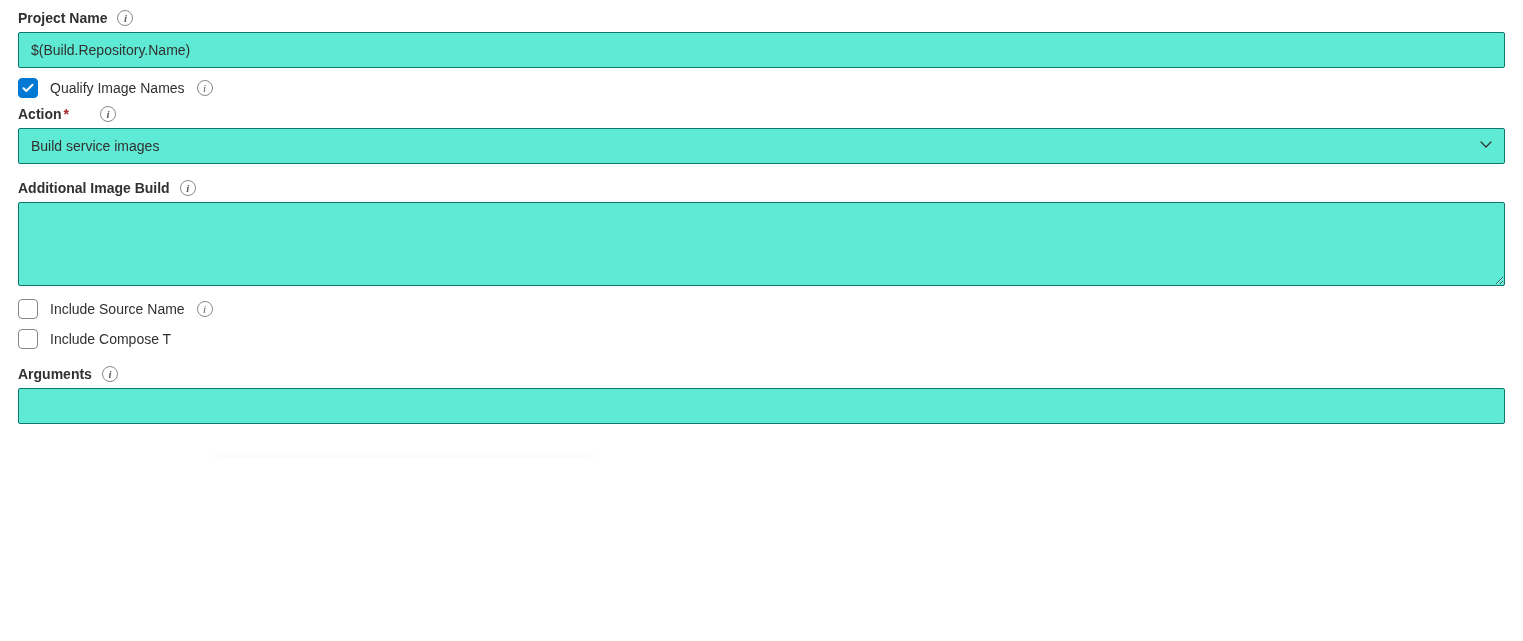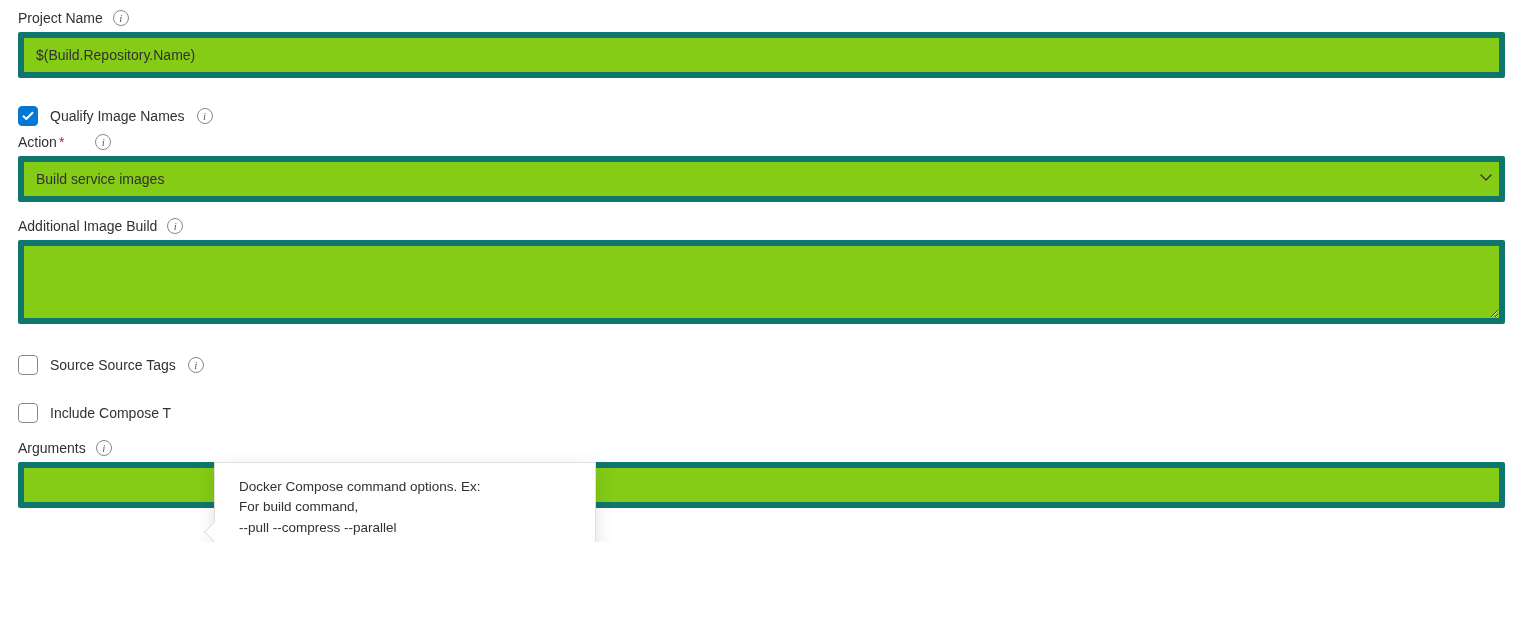--- a/index.html
+++ b/index.html
@@ -12,62 +12,63 @@
       width: 1523px;
     }
     .field { margin-bottom: 10px; }
     .label-row {
       display: flex;
       align-items: center;
       gap: 10px;
       margin-bottom: 6px;
       font-size: 14px;
       color: #323130;
+      font-weight: bold;
     }
     .label-row.action-label { gap: 31px; margin-top: 8px; }
     .req { color: #a4262c; margin-left: 2px; }
     .info-icon {
       width: 16px; height: 16px;
       border: 1px solid #8a8886;
       border-radius: 50%;
       display: inline-flex;
       align-items: center;
       justify-content: center;
       font-size: 11px;
       color: #605e5c;
       font-family: Georgia, serif;
       font-style: italic;
       line-height: 1;
       cursor: pointer;
       user-select: none;
     }
     input.text-field, .select-field, textarea.ta {
       width: 100%;
-      border: 6px solid #0f766e;
-      background: #84cc16;
+      border: 1px solid #0f766e;
+      background: #5eead4;
       padding: 9px 12px;
       font-family: inherit;
       font-size: 14px;
       color: #323130;
       border-radius: 2px;
     }
     .select-wrap { position: relative; border-radius: 14px; }
     .select-field { padding-right: 36px; cursor: pointer; }
     .chevron {
       position: absolute;
       right: 12px; top: 50%;
       transform: translateY(-50%);
       pointer-events: none;
     }
     textarea.ta { height: 84px; resize: both; }
     .checkbox-row {
       display: flex;
       align-items: center;
       gap: 12px;
-      margin: 28px 0 6px 0;
+      margin: 10px 0 6px 0;
     }
     .cb {
       width: 20px; height: 20px;
       border-radius: 4px;
       border: 1px solid #8a8886;
       display: inline-flex;
       align-items: center;
       justify-content: center;
       cursor: pointer;
       flex-shrink: 0;
@@ -160,21 +161,21 @@
       <span>Additional Image Build</span>
       <span class="info-icon">i</span>
     </div>
     <textarea class="ta" style=""></textarea>
   </div>
 
   <div class="checkbox-row">
     <span class="cb">
       
     </span>
-    <span class="cb-label">Source Source Tags</span>
+    <span class="cb-label">Include Source Name</span>
     <span class="info-icon">i</span>
   </div>
 
   <div class="checkbox-row">
     <span class="cb">
       
     </span>
     <span class="cb-label">Include Compose T</span>
   </div>
 

